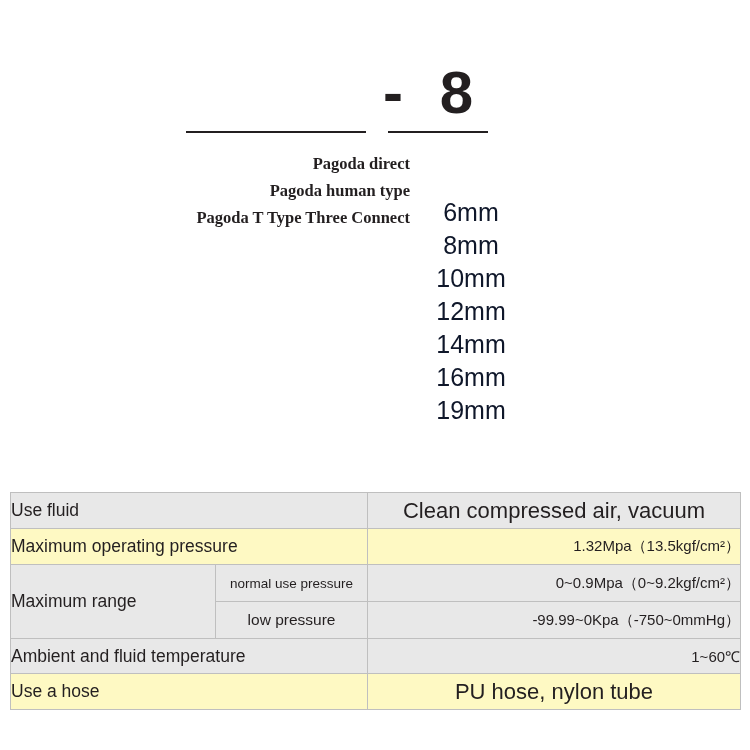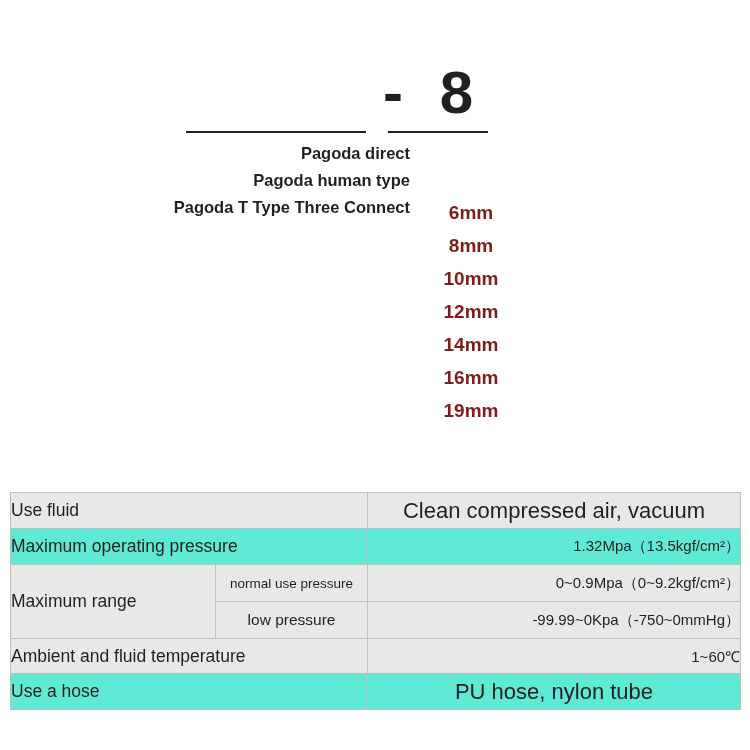--- a/index.html
+++ b/index.html
@@ -55,23 +55,24 @@
   #rule-right {
     left: 388px;
     top: 131px;
     width: 100px;
   }
 
   
   #left-labels {
     position: absolute;
     left: 110px;
-    top: 140px;
+    top: 150px;
     width: 300px;
     text-align: right;
+    font-family: Liberation Serif, serif;
   }
   #left-labels .lbl {
     font-size: 16.5px;
     font-weight: bold;
     line-height: 27px;
     color: #231f20;
     white-space: nowrap;
   }
 
   
@@ -87,24 +88,23 @@
     white-space: nowrap;
   }
   #right-values {
     position: absolute;
     left: 396px;
     top: 196px;
     width: 150px;
     text-align: center;
   }
   #right-values .val {
-    font-size: 19px;
+    font-size: 25px;
     line-height: 33px;
-    color: #7f1d1d;
-    font-weight: bold;
+    color: #0f172a;
   }
 
   
   #spec-table {
     position: absolute;
     left: 10px;
     top: 492px;
     width: 730px;
     border-collapse: collapse;
     table-layout: fixed;
@@ -115,21 +115,21 @@
     vertical-align: middle;
     color: #231f20;
   }
   .cell-pad {
     padding: 0 14px;
   }
   .shade {
     background: #e8e8e8;
   }
   .white {
-    background: #5eead4;
+    background: #fef9c3;
   }
 
   .lbl-big {
     font-size: 17.5px;
     text-align: left;
   }
   .val-big {
     font-size: 22px;
     text-align: center;
   }

